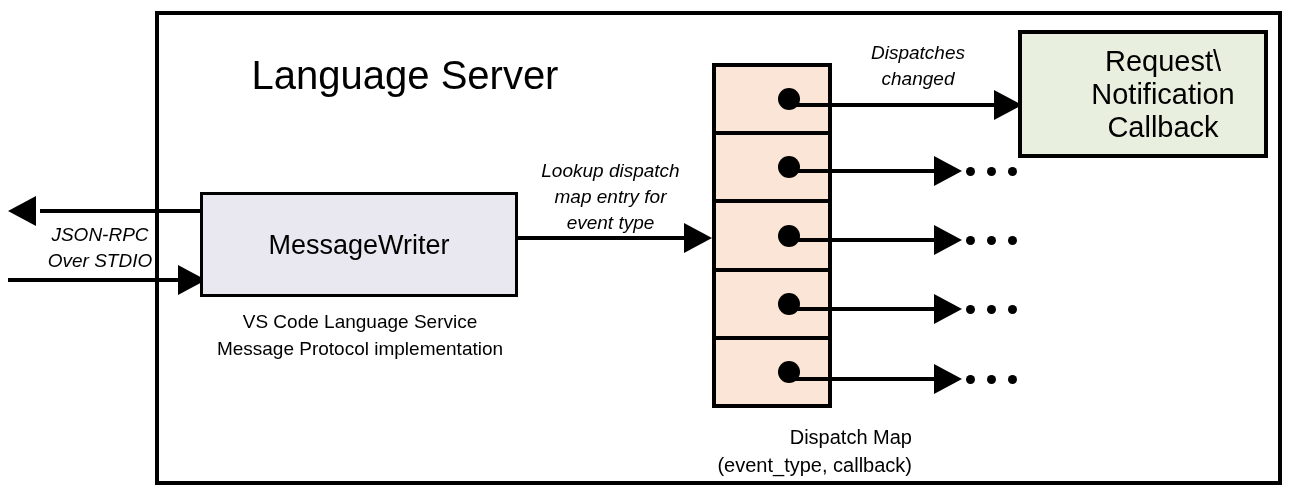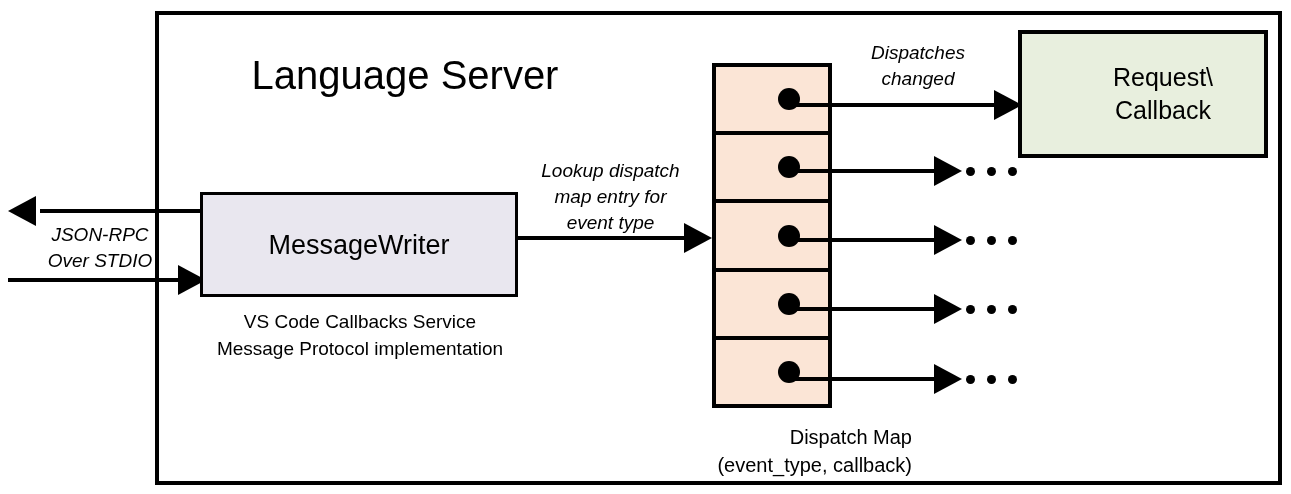--- a/index.html
+++ b/index.html
@@ -81,21 +81,21 @@
   .dispatches-label{
     position:absolute;left:828px;top:40px;width:180px;text-align:center;
     font-size:19px;line-height:26px;font-style:italic;
   }
 
   
   .cb-box{
     position:absolute;left:1018px;top:30px;width:250px;height:128px;
     background:#E8EFDE;border:4px solid #000;box-sizing:border-box;
     display:flex;align-items:center;justify-content:center;
-    font-size:25px;line-height:33px;text-align:center;padding-left:40px;
+    font-size:29px;line-height:33px;text-align:center;padding-left:40px;
   }
   .cb-caption{
     position:absolute;left:1002px;top:188px;width:282px;text-align:center;
     font-size:20px;line-height:28.5px;
   }
 
   
   .ellipsis{position:absolute;display:flex;gap:12px;align-items:center;}
   .ellipsis i{display:block;width:9px;height:9px;border-radius:50%;background:#000;}
 </style>
@@ -118,21 +118,21 @@
     <div>JSON-RPC</div>
     <div>Over STDIO</div>
   </div>
 
   <div class="mrw-box">
     <div>
       <div>MessageWriter</div>
     </div>
   </div>
   <div class="mrw-caption">
-    <div>VS Code Callbacks Service</div>
+    <div>VS Code Language Service</div>
     <div>Message Protocol implementation</div>
   </div>
 
   <div class="ln h-line" style="left:518px;top:236px;width:168px;"></div>
   <div class="arrow-right" style="left:684px;top:223px;"></div>
   <div class="lookup-label">
     <div>Lookup dispatch</div>
     <div>map entry for</div>
     <div>event type</div>
   </div>
@@ -194,17 +194,18 @@
   <div class="arrow-right" style="left:934px;top:364px;"></div>
   <div class="ellipsis" style="left:966px;top:375px;">
       <i></i>
       <i></i>
       <i></i>
     </div>
 
   <div class="cb-box">
     <div>
       <div>Request\</div>
+      <div>Notification</div>
       <div>Callback</div>
     </div>
   </div>
 
 </div>
 
 </body></html>

